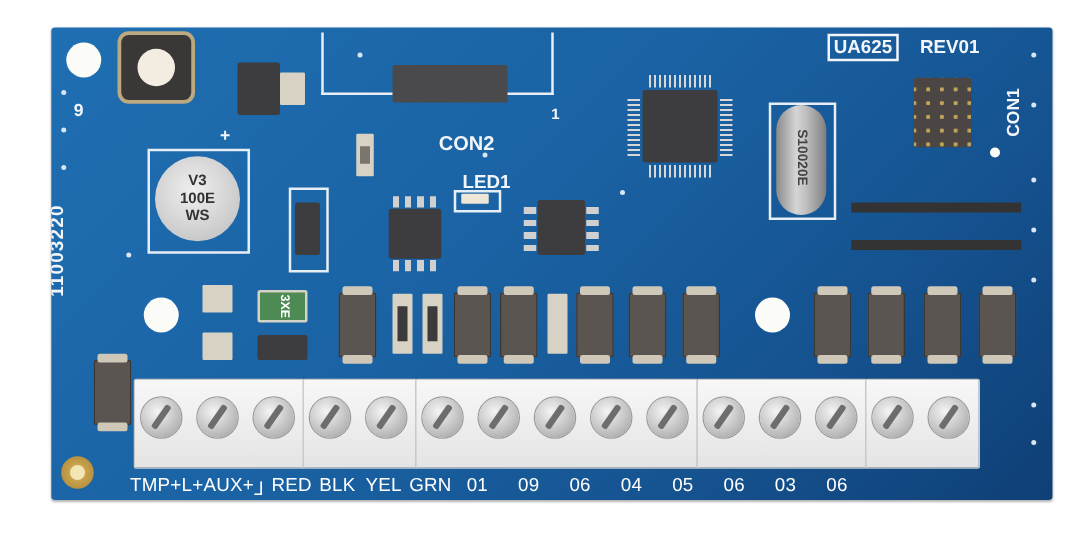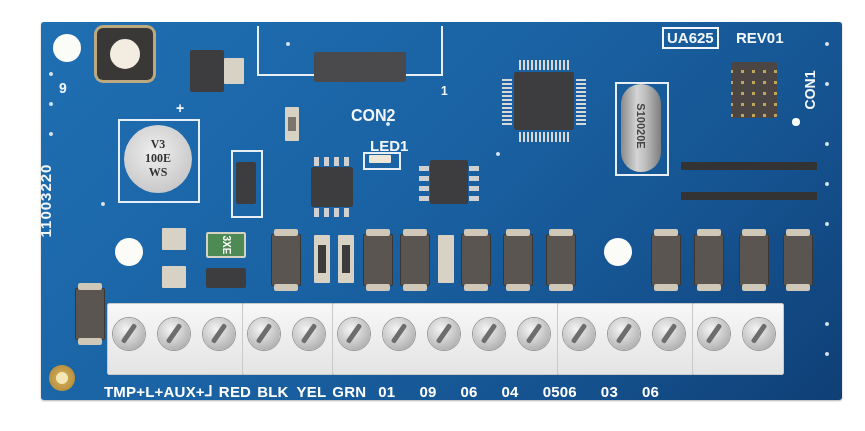--- a/index.html
+++ b/index.html
@@ -13,21 +13,21 @@
   .tvs{position:absolute;width:30px;height:52px;background:#5a5550;border-radius:2px;box-shadow:0 0 0 1px #3a3733 inset;}
   .tvs:before,.tvs:after{content:"";position:absolute;left:3px;width:24px;height:7px;background:#cfc8b8;border-radius:2px;}
   .tvs:before{top:-5px}.tvs:after{bottom:-5px}
   .res{position:absolute;background:#d8d2c4;border-radius:1px;}
   .res .mid{position:absolute;left:25%;right:25%;top:20%;bottom:20%;background:#3b3b3b;}
   .ic{position:absolute;background:#3d3d3f;border-radius:2px;}
   .pin{position:absolute;background:#cfcfcf;}
   .terminal{position:absolute;top:303px;height:70px;background:linear-gradient(#f7f7f7,#e4e4e4);border:1px solid #c9c9c9;border-radius:2px;}
   .screw{position:absolute;top:318px;width:32px;height:32px;border-radius:50%;background:radial-gradient(circle at 40% 35%,#f4f4f4,#b7b7b7 70%,#8a8a8a);box-shadow:0 0 0 1px #9a9a9a;}
   .screw:after{content:"";position:absolute;left:5px;top:13px;width:22px;height:5px;background:#6d6d6d;transform:rotate(-55deg);border-radius:2px;}
-  .label-row{position:absolute;left:104px;top:380px;display:flex;color:#fff;font-size:15px;font-weight:bold;letter-spacing:0.2px;align-items:flex-end;}
+  .label-row{position:absolute;left:104px;top:380px;display:flex;color:#fff;font-size:15px;font-weight:normal;letter-spacing:0.2px;}
   .label-row span{display:inline-block;}
 </style>
 </head>
 <body>
 
 <div class="board">
 
   <div class="mhole" style="left:12px;top:12px;width:28px;height:28px;"></div>
   <div class="mhole" style="left:74px;top:216px;width:28px;height:28px;"></div>
   <div class="mhole" style="left:563px;top:216px;width:28px;height:28px;"></div>
@@ -44,21 +44,21 @@
   <div class="abs silk" style="left:135px;top:78px;font-size:14px;">+</div>
 
   <div class="abs" style="left:56px;top:6px;width:56px;height:52px;background:#3a3836;border-radius:6px;box-shadow:0 0 0 3px #bca980;">
     <div class="abs" style="left:13px;top:11px;width:30px;height:30px;border-radius:50%;background:#f3ece0;"></div>
   </div>
 
   <div class="ic" style="left:149px;top:28px;width:34px;height:42px;"></div>
   <div class="res" style="left:183px;top:36px;width:20px;height:26px;"></div>
 
   <div class="outline" style="left:77px;top:97px;width:78px;height:80px;"></div>
-  <div class="abs" style="left:83px;top:103px;width:68px;height:68px;border-radius:50%;background:radial-gradient(circle at 45% 40%,#efefef,#c8c8c8 75%,#9c9c9c);text-align:center;color:#333;font-weight:bold;font-size:12px;line-height:14px;padding-top:12px;box-sizing:border-box;font-family:Liberation Serif, serif;">
+  <div class="abs" style="left:83px;top:103px;width:68px;height:68px;border-radius:50%;background:radial-gradient(circle at 45% 40%,#efefef,#c8c8c8 75%,#9c9c9c);text-align:center;color:#333;font-weight:bold;font-size:12px;line-height:14px;padding-top:12px;box-sizing:border-box;">
     <div>V3</div>
     <div>100E</div>
     <div>WS</div>
   </div>
 
   <div class="outline" style="left:216px;top:4px;width:182px;height:48px;border-top:none;"></div>
   <div class="abs" style="left:273px;top:30px;width:92px;height:30px;background:#4a4a4c;border-radius:2px;"></div>
 
   <div class="ic" style="left:473px;top:50px;width:60px;height:58px;"></div>
   <div class="pin" style="left:478px;top:38px;width:50px;height:10px;background:repeating-linear-gradient(90deg,#d8d8d8 0 2px,transparent 2px 4px);"></div>
@@ -162,17 +162,17 @@
   <span>AUX+</span>
   <span style="margin-right:6px">⅃</span>
   <span style="margin-right:6px">RED</span>
   <span style="margin-right:8px">BLK</span>
   <span style="margin-right:6px">YEL</span>
   <span style="margin-right:12px">GRN</span>
   <span style="margin-right:24px">01</span>
   <span style="margin-right:24px">09</span>
   <span style="margin-right:24px">06</span>
   <span style="margin-right:24px">04</span>
-  <span style="">05</span>
+  <span style="margin-right:24px">05</span>
   <span style="margin-right:24px">06</span>
   <span style="margin-right:24px">03</span>
   <span>06</span>
 </div>
 
 </body></html>

